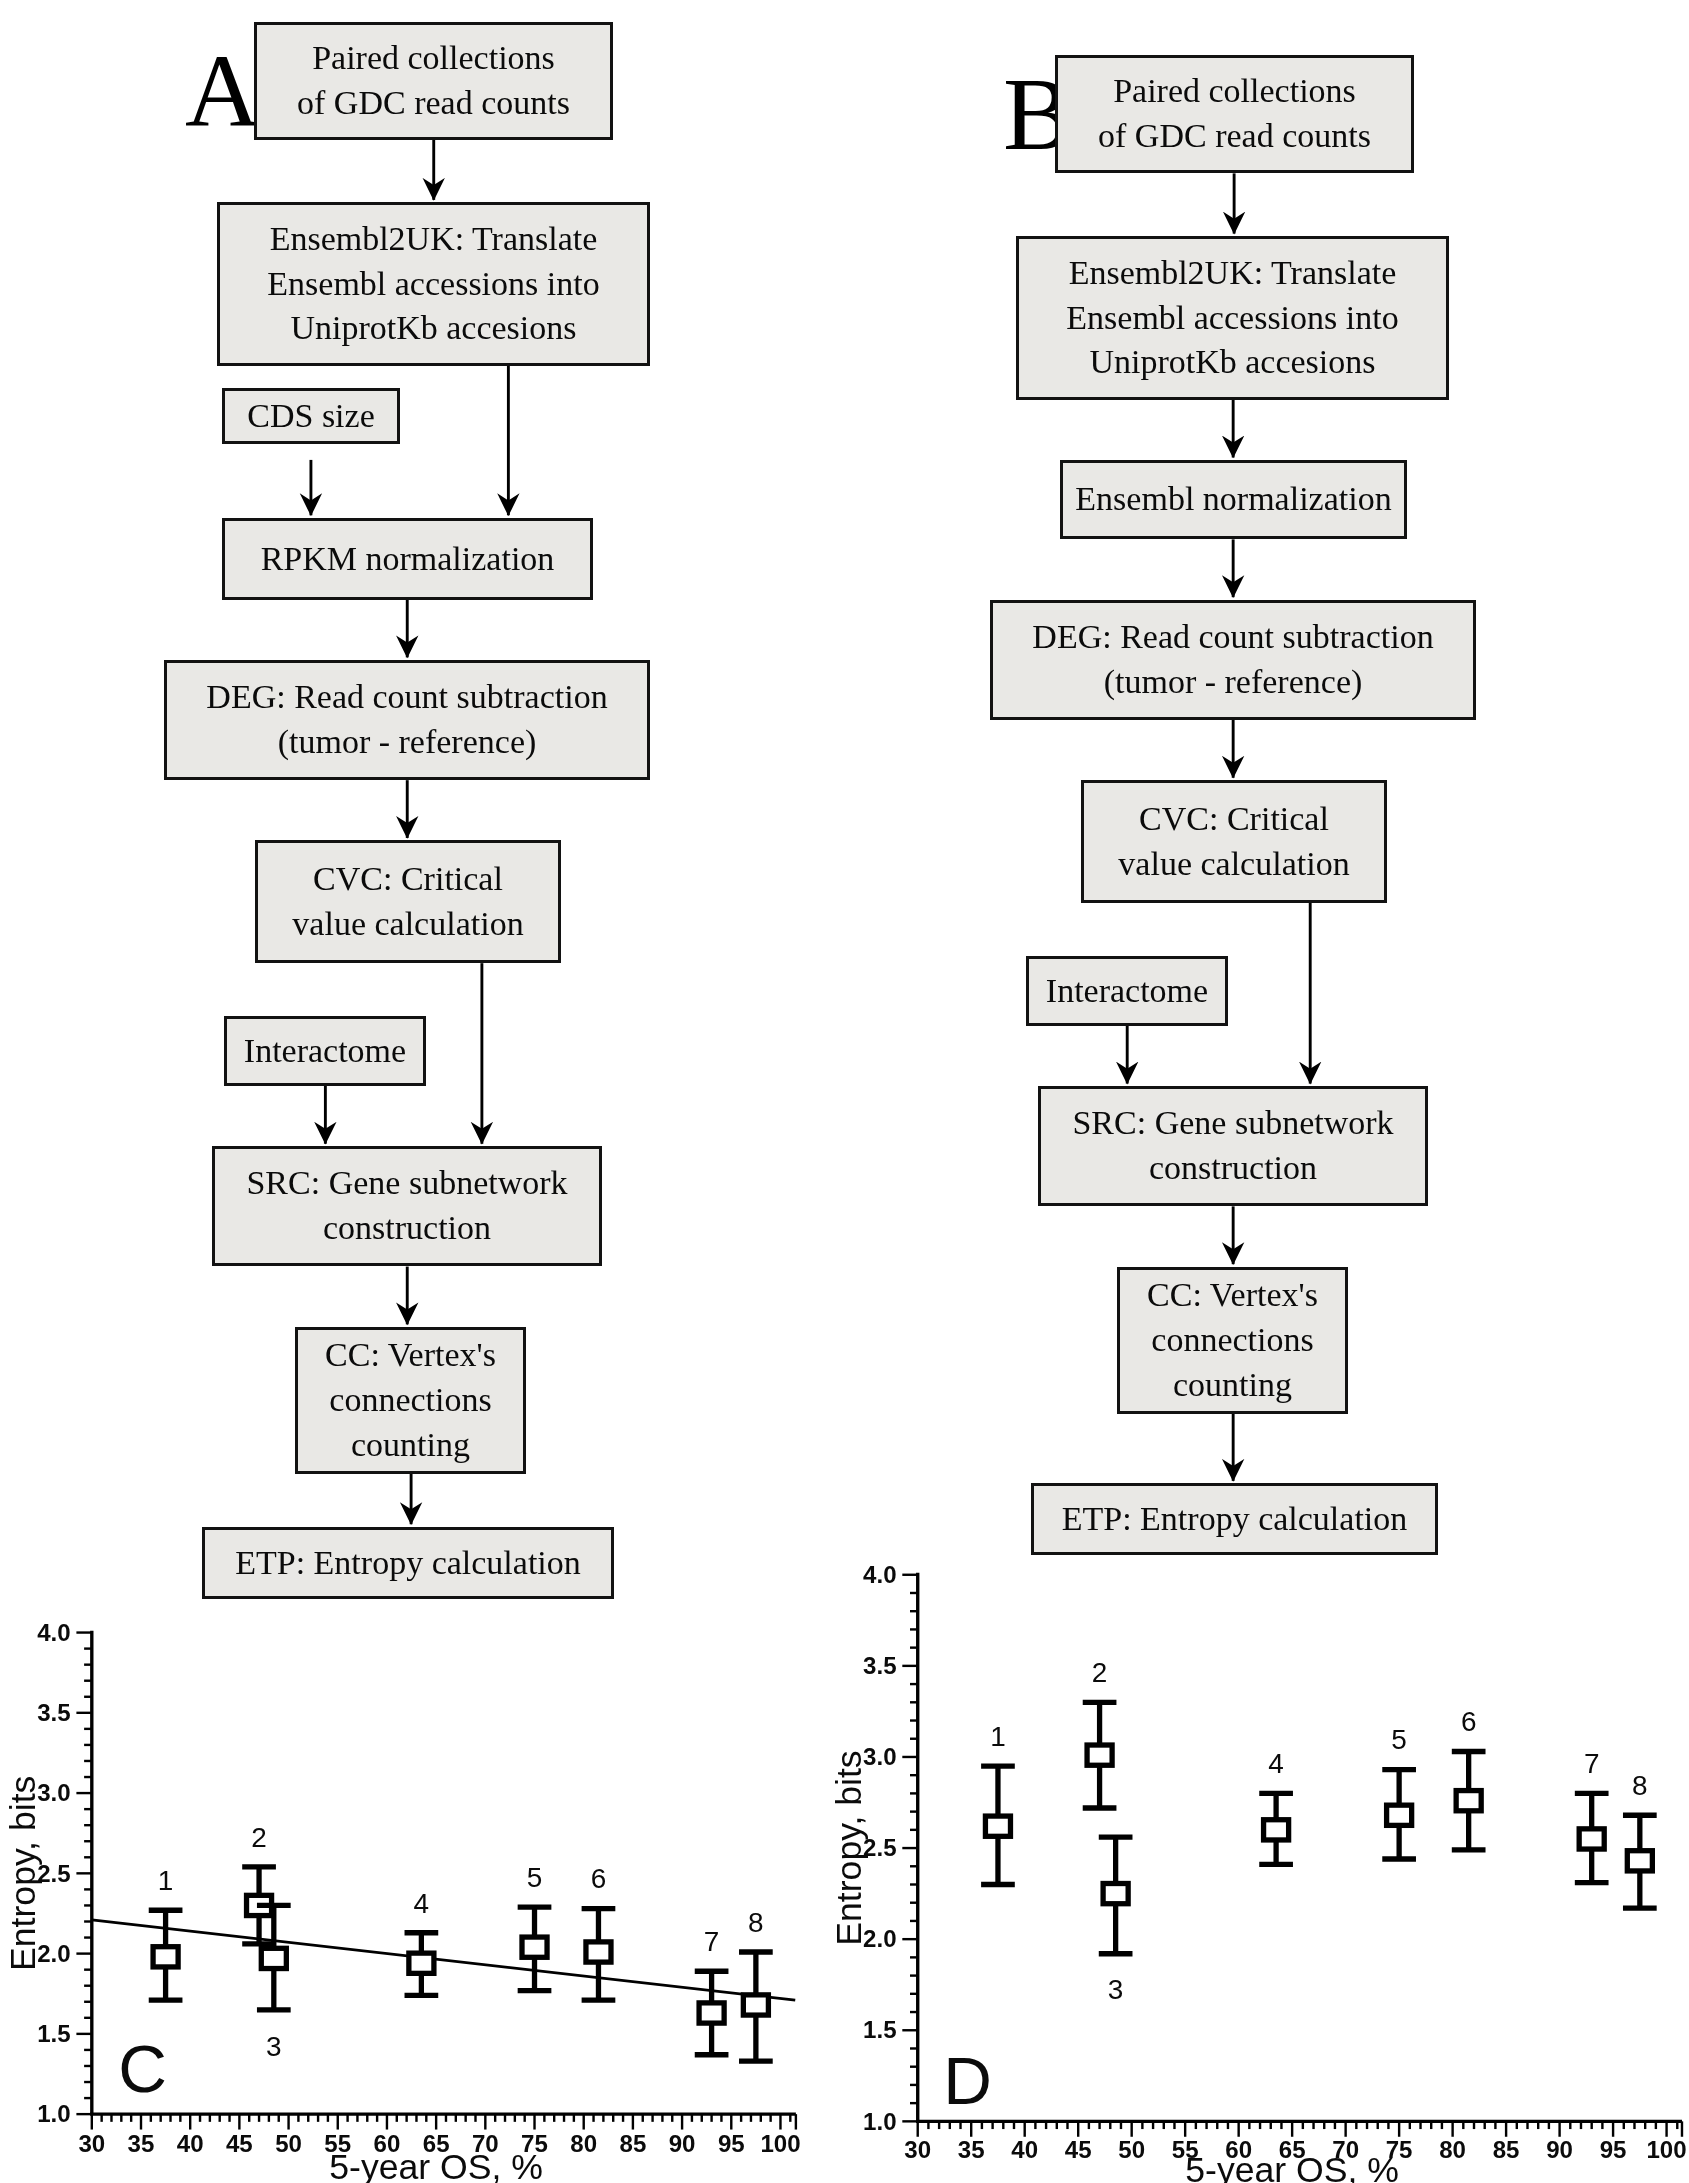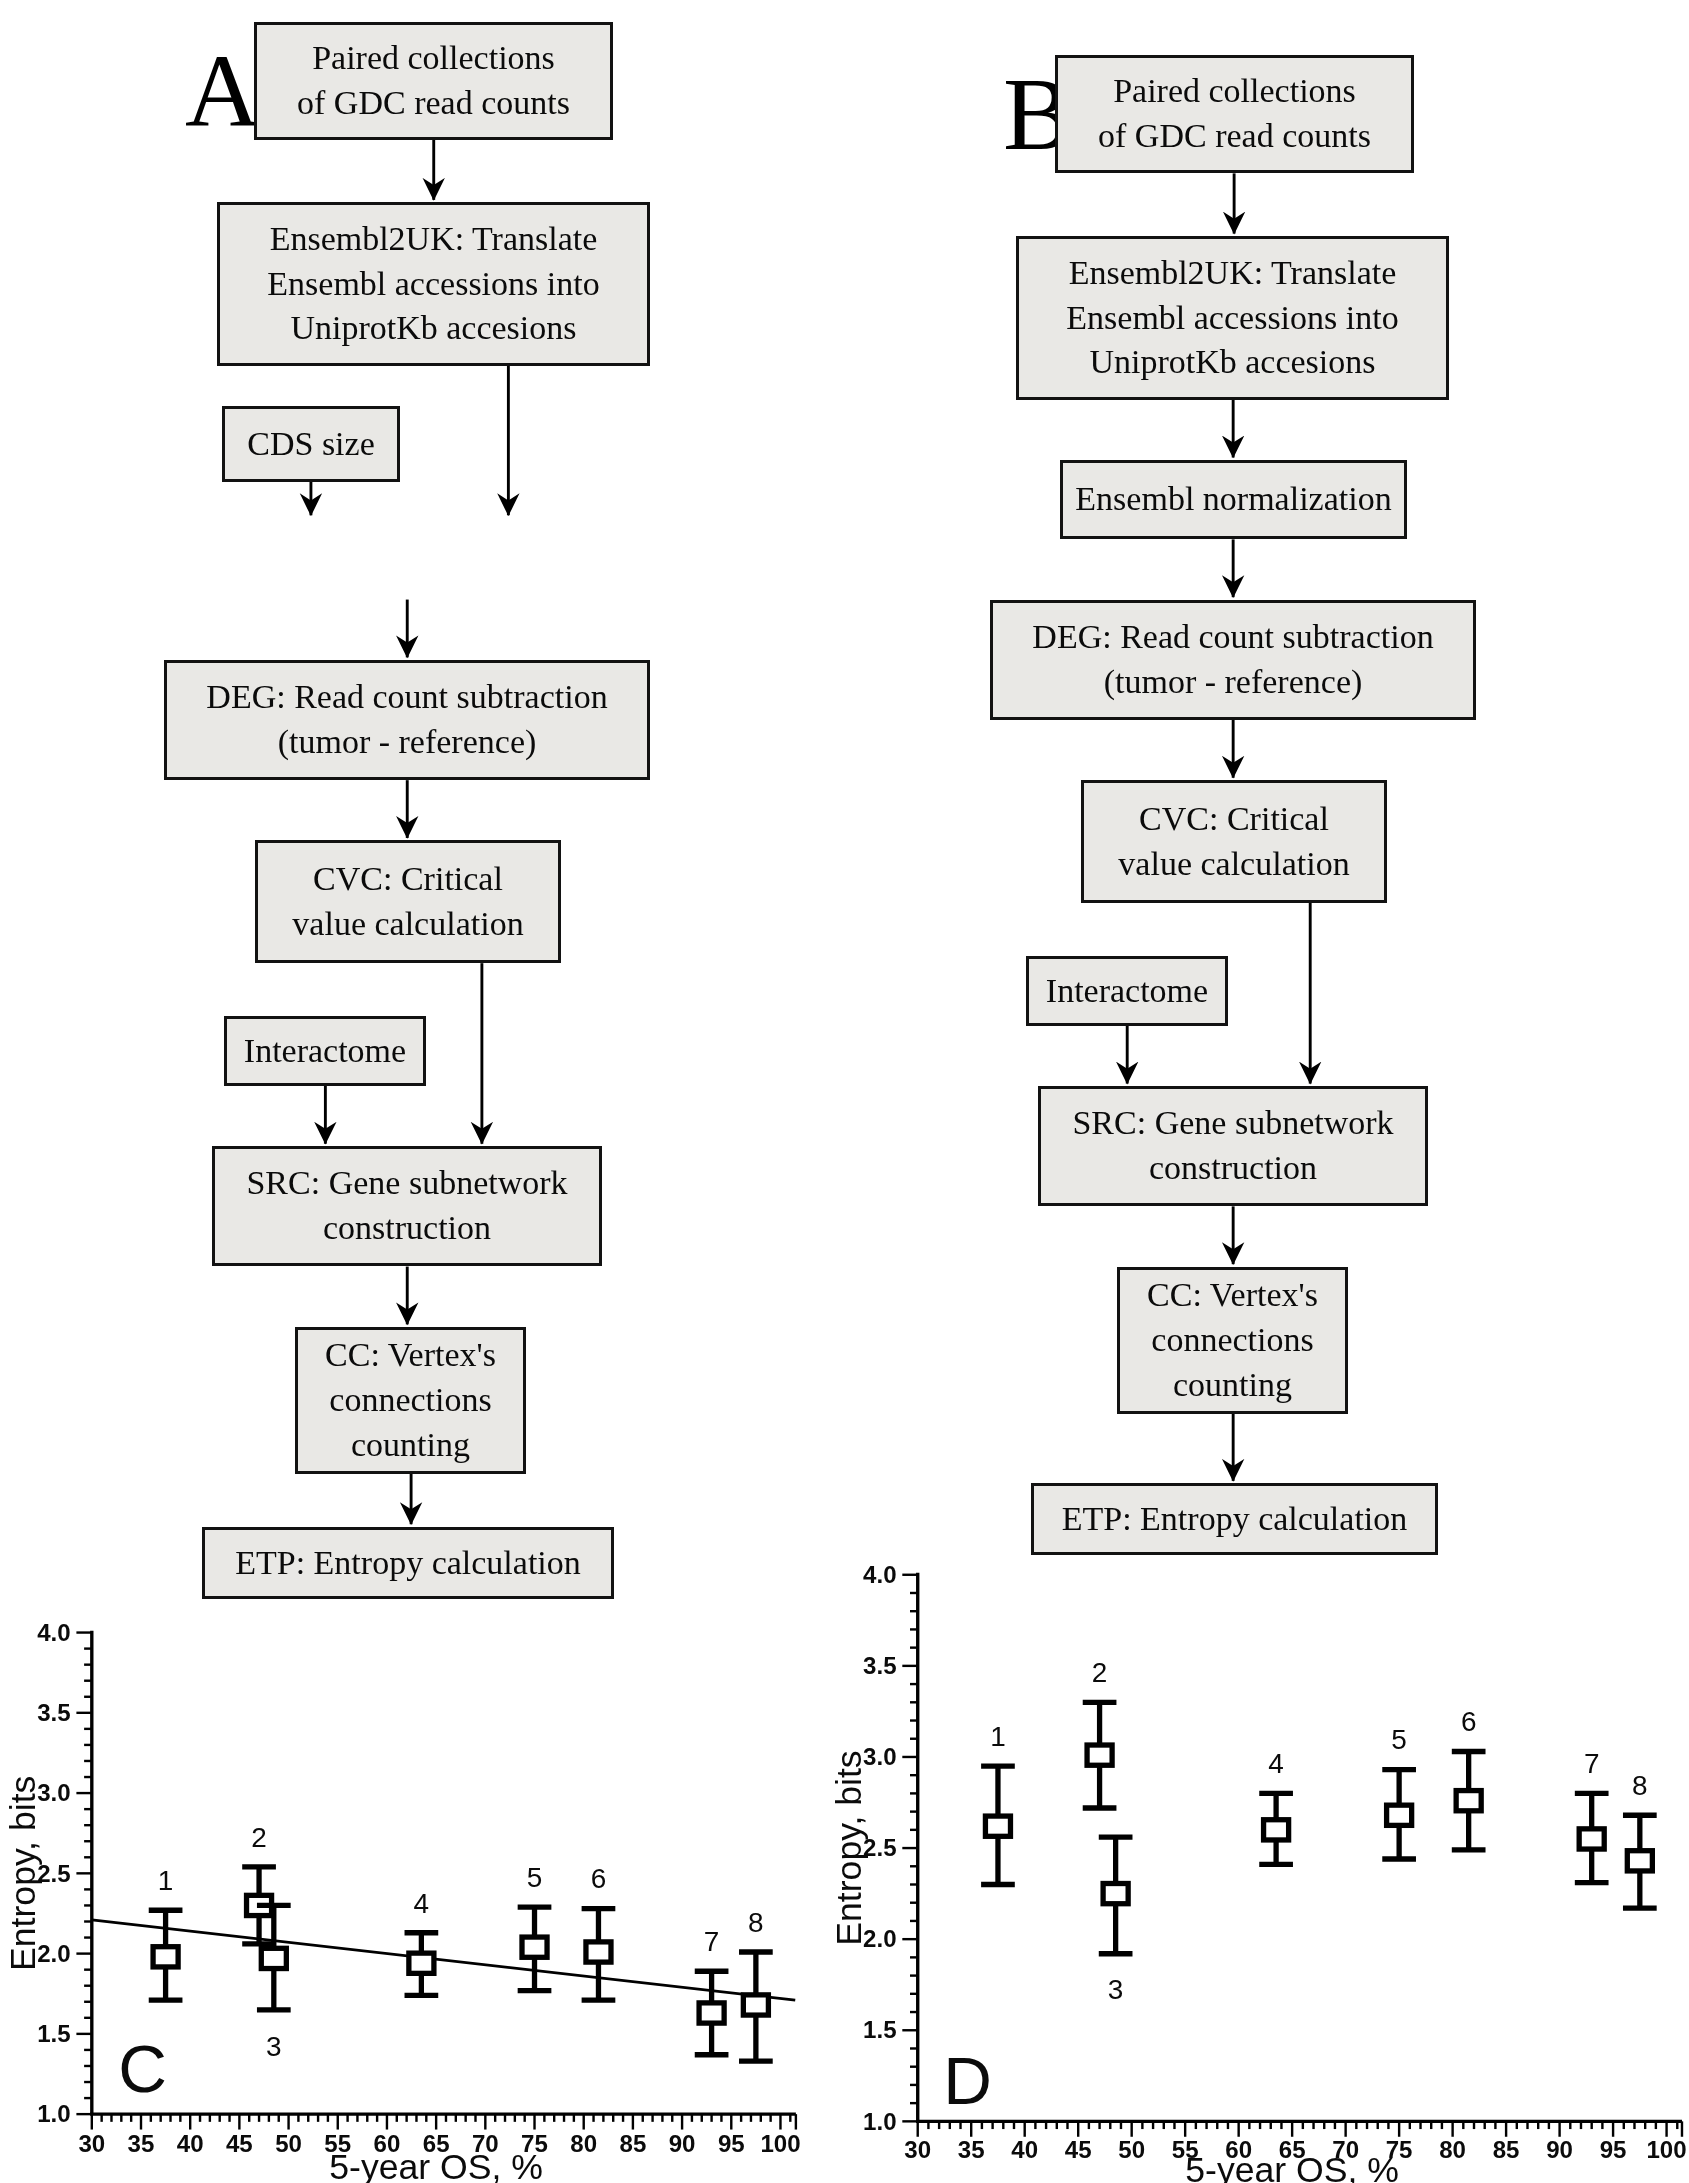--- a/index.html
+++ b/index.html
@@ -56,21 +56,22 @@
   </svg>
 
   <div class="plabel" style="left:185px;top:39px">A</div>
   <div class="plabel" style="left:1003px;top:62px">B</div>
 
   <div class="fbox" style="left:254px;top:21.7px;width:359px;height:118px">Paired collections
 of GDC read counts</div>
   <div class="fbox" style="left:217px;top:202px;width:433px;height:164px">Ensembl2UK: Translate
 Ensembl accessions into
 UniprotKb accesions</div>
-  <div class="fbox" style="left:222px;top:406px;width:178px;height:76px">CDS size</div>
+  <div class="fbox" style="left:222px;top:388px;width:178px;height:56px">CDS size</div>
+  <div class="fbox" style="left:222px;top:518px;width:371px;height:82px">RPKM normalization</div>
   <div class="fbox" style="left:164px;top:660px;width:486px;height:120px">DEG: Read count subtraction
 (tumor - reference)</div>
   <div class="fbox" style="left:255px;top:840px;width:306px;height:123px">CVC: Critical
 value calculation</div>
   <div class="fbox" style="left:224px;top:1016px;width:202px;height:70px">Interactome</div>
   <div class="fbox" style="left:212px;top:1146px;width:390px;height:120px">SRC: Gene subnetwork
 construction</div>
   <div class="fbox" style="left:295px;top:1327px;width:231px;height:147px">CC: Vertex's
 connections
 counting</div>

